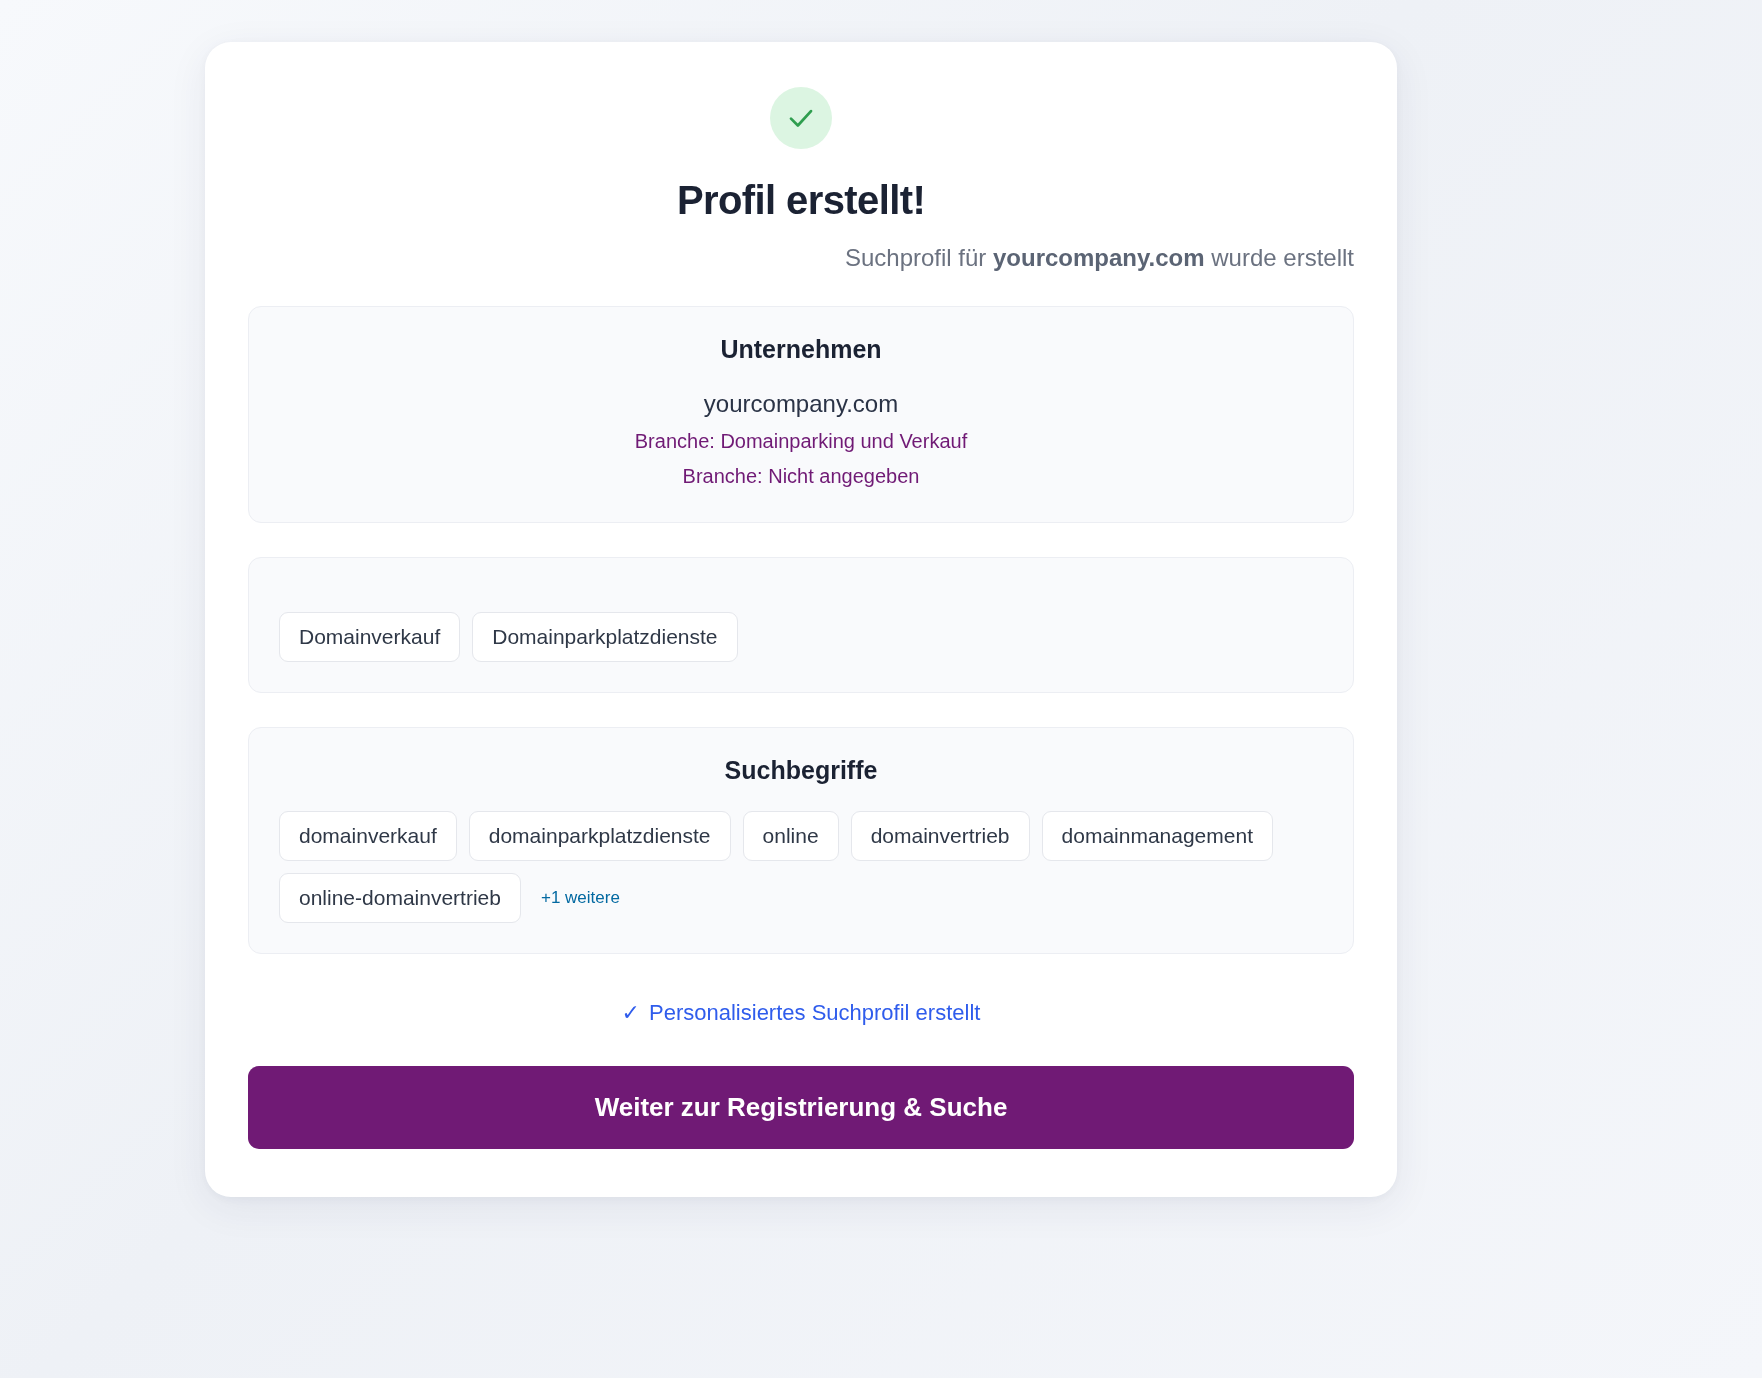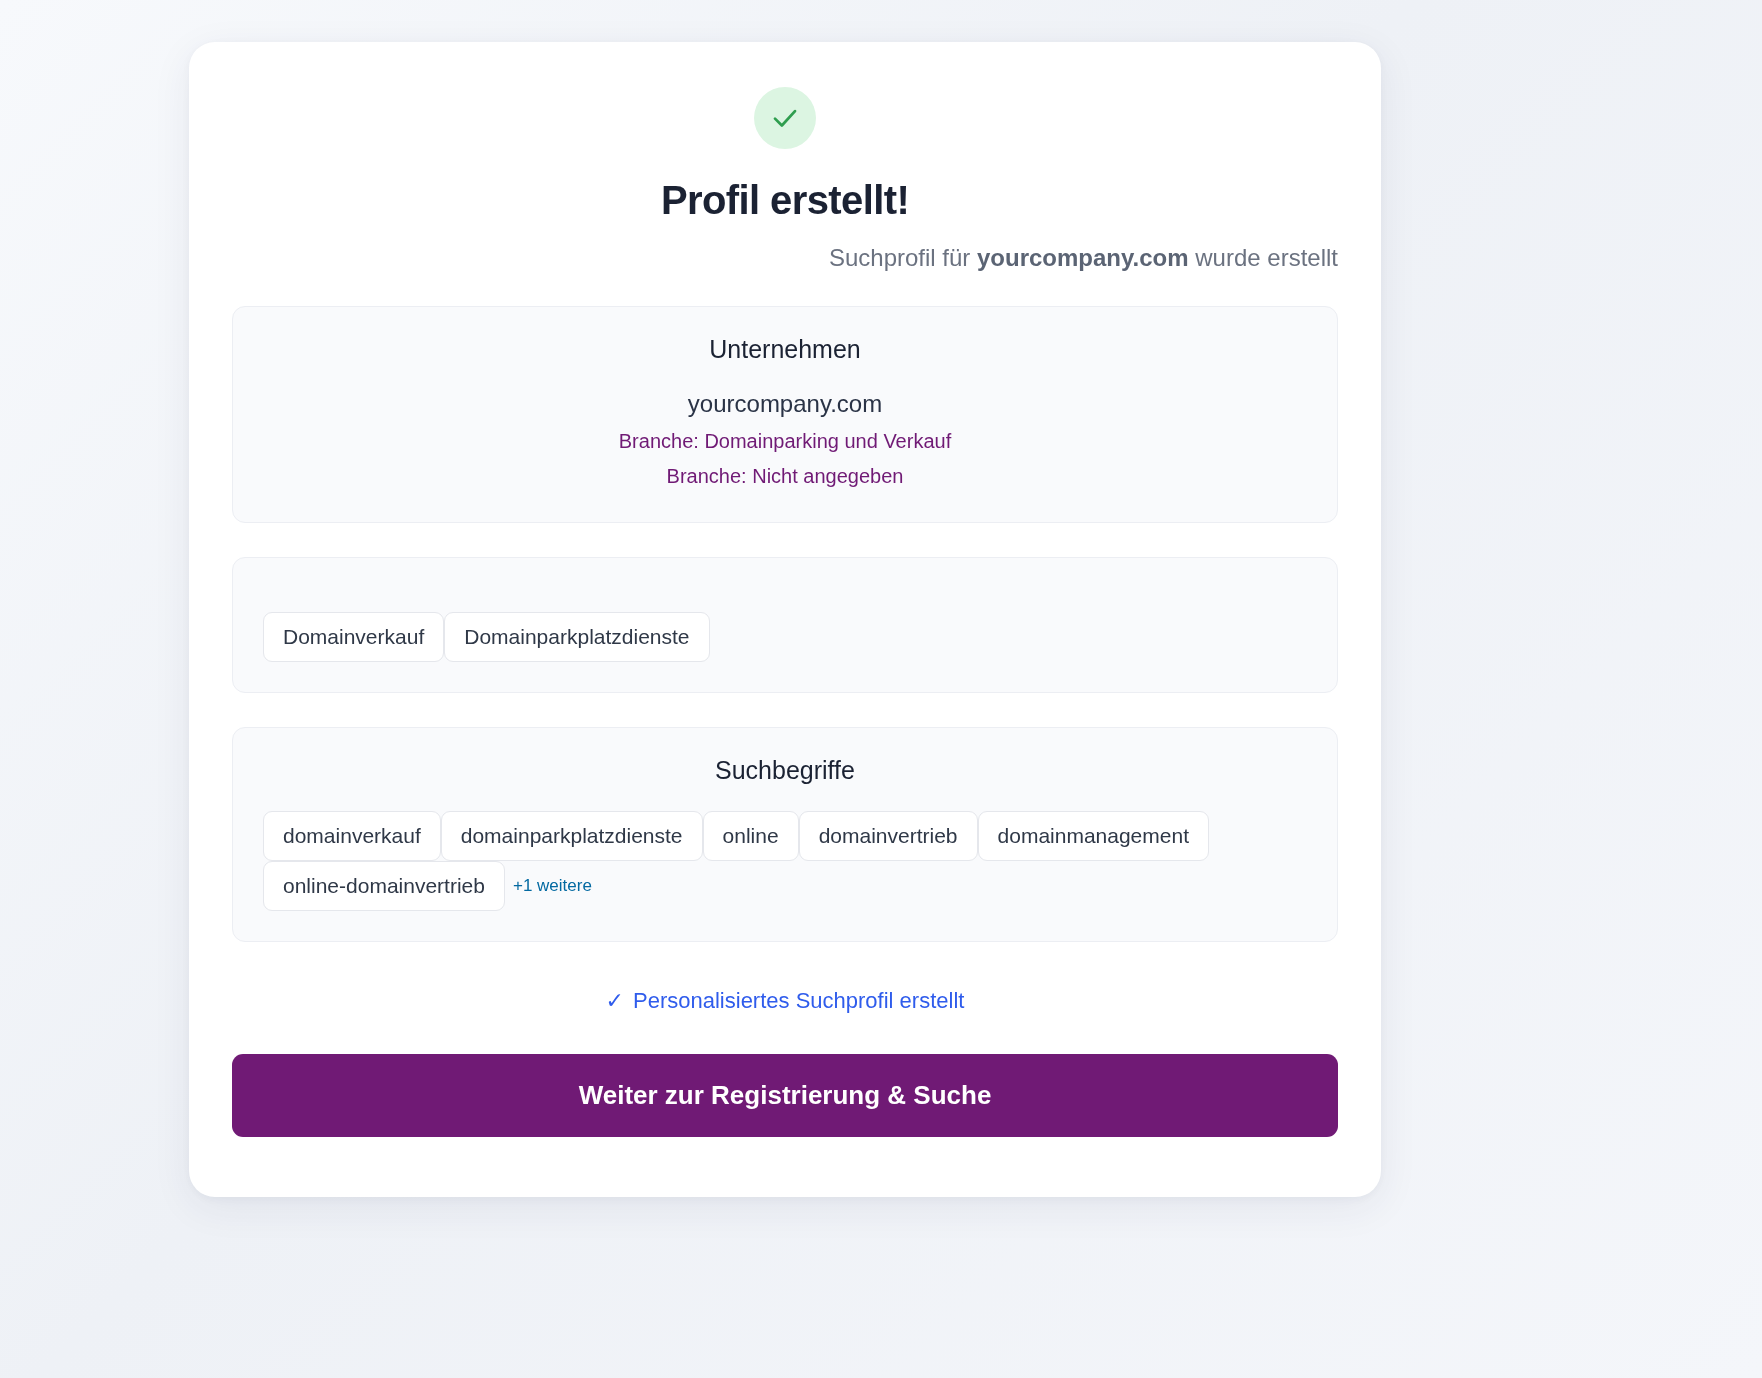--- a/index.html
+++ b/index.html
@@ -18,21 +18,21 @@
   }
 
   .page {
     width: 1762px;
     height: 1378px;
     position: relative;
   }
 
   .card {
     position: absolute;
-    left: 189px;
+    left: 205px;
     top: 42px;
     width: 1192px;
     height: 1155px;
     background: #ffffff;
     border-radius: 26px;
     box-shadow: 0 10px 40px rgba(36, 48, 80, 0.07),
                 0 2px 8px rgba(36, 48, 80, 0.04);
     padding: 0 43px;
   }
 
@@ -80,41 +80,42 @@
     background: #f9fafc;
     border: 1px solid #eceef3;
     border-radius: 13px;
     padding: 28px 30px 30px;
   }
   .panel.company { padding-bottom: 34px; }
 
   .panel-title {
     text-align: center;
     font-size: 25px;
-    font-weight: 400;
+    font-weight: 700;
     color: #1b2233;
   }
 
   .company-name {
     margin-top: 26px;
     text-align: center;
     font-size: 24px;
     color: #2a3346;
   }
   .company-meta {
     margin-top: 12px;
     text-align: center;
     font-size: 20px;
     color: #701a75;
   }
 
   
   .tags {
     display: flex;
     flex-wrap: wrap;
+    gap: 12px;
     margin-top: 26px;
     text-align: right;
   }
   .tag {
     background: #ffffff;
     border: 1px solid #e5e7ec;
     border-radius: 9px;
     padding: 12px 19px;
     font-size: 21px;
     color: #2f3847;

